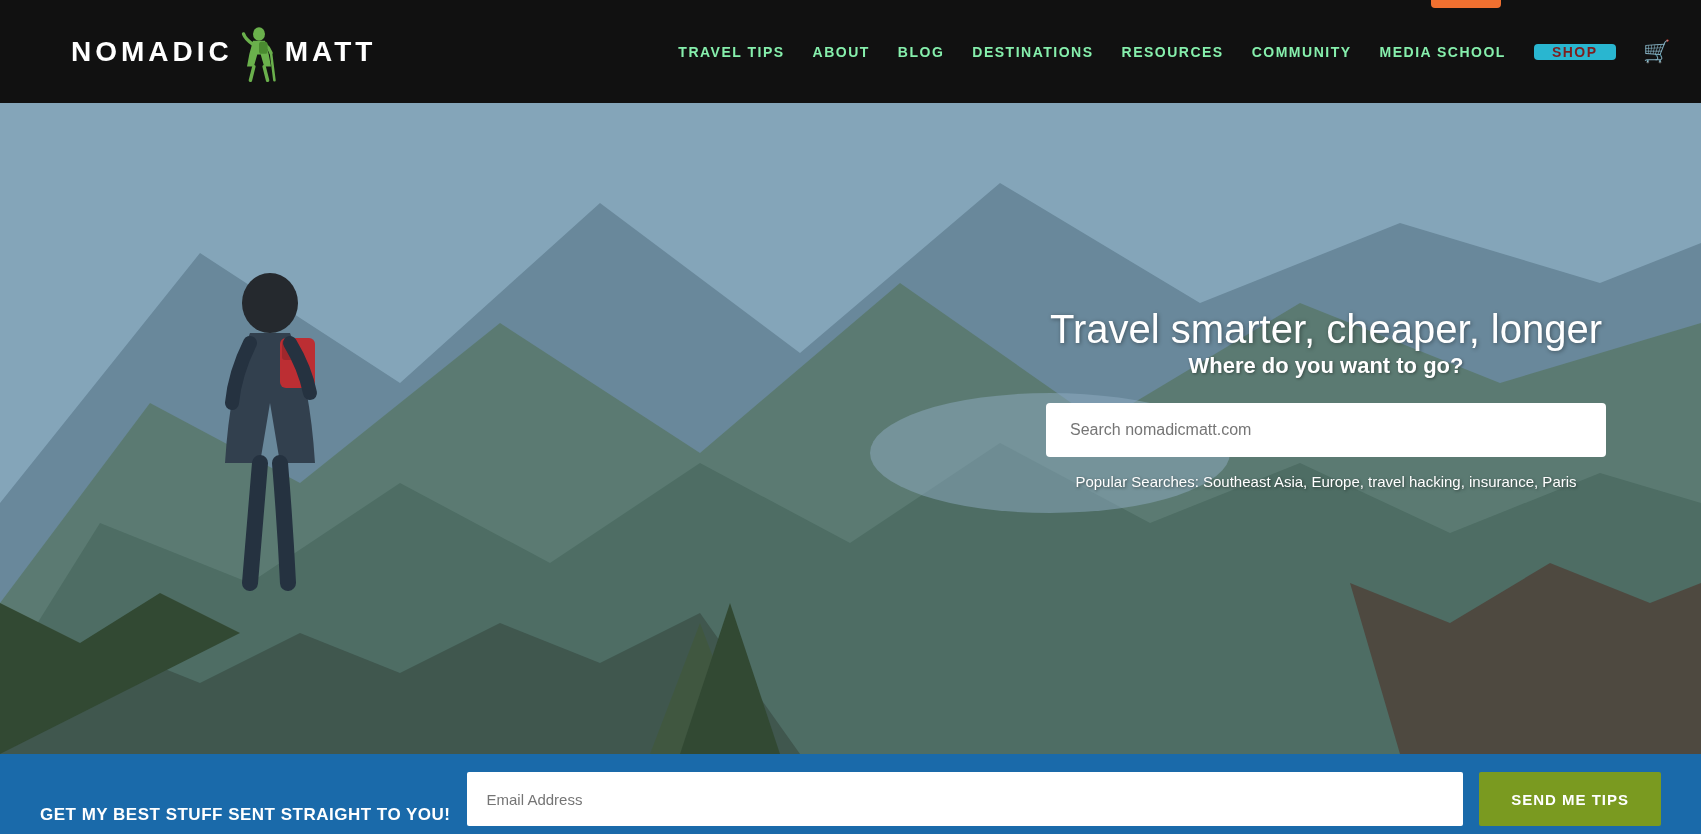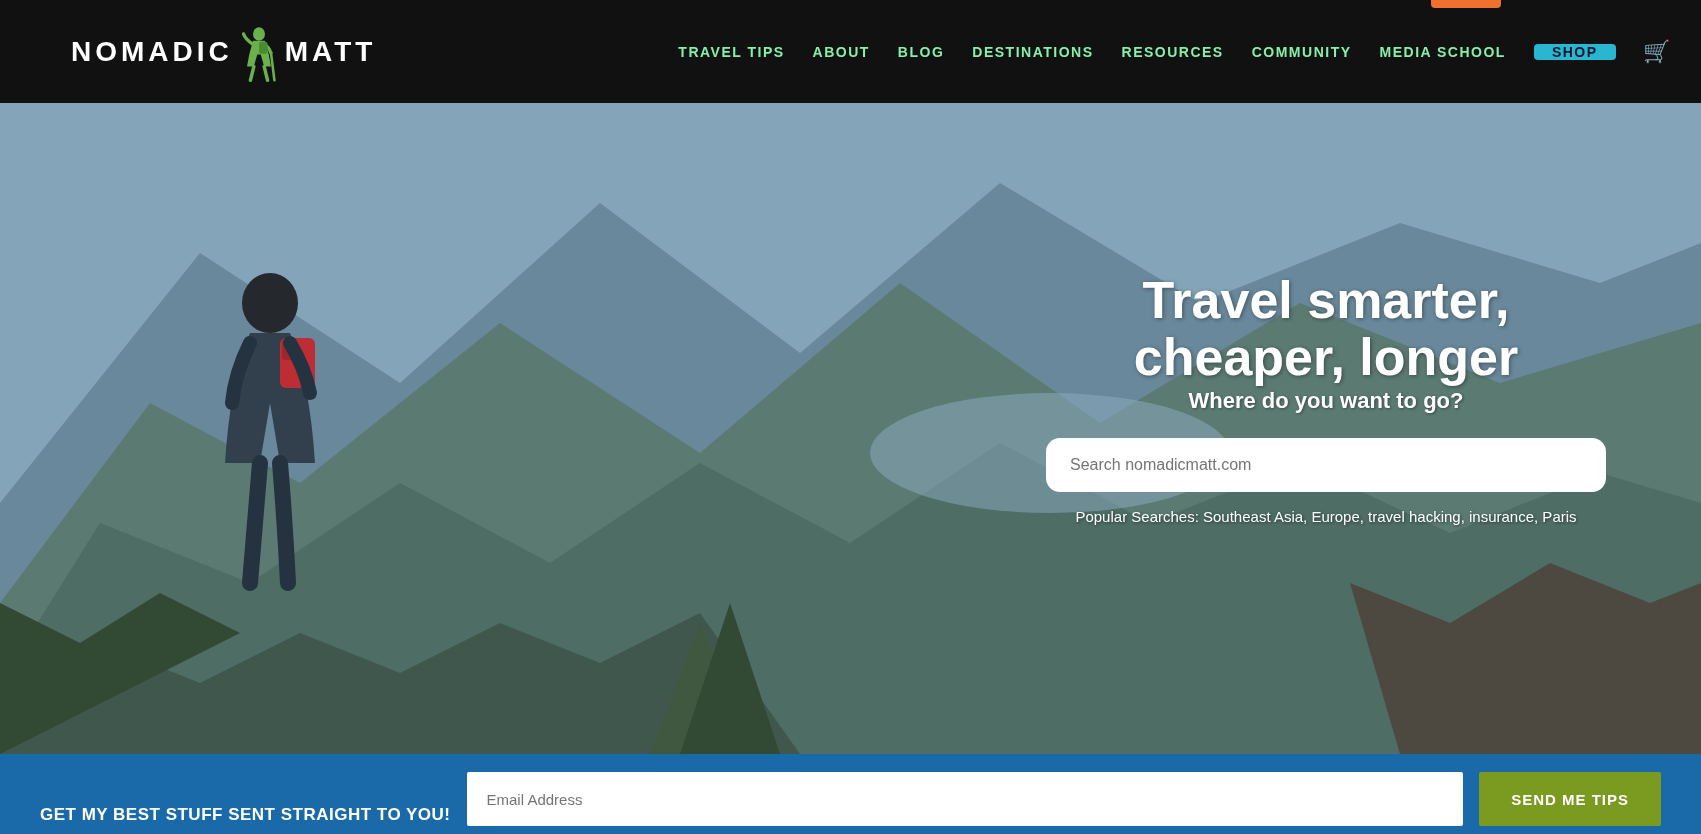--- a/index.html
+++ b/index.html
@@ -52,21 +52,21 @@
       color: #86efac;
       font-size: 14px;
       font-weight: 700;
       letter-spacing: 1.5px;
       text-transform: uppercase;
       cursor: pointer;
       white-space: nowrap;
     }
     .shop-btn {
       background: #29b6d0;
-      color: #0f172a;
+      color: #7f1d1d;
       font-size: 14px;
       font-weight: 700;
       letter-spacing: 1.5px;
       text-transform: uppercase;
       border: none;
       padding: 0 18px;
       border-radius: 4px;
       cursor: pointer;
     }
     .cart-icon {
@@ -129,43 +129,43 @@
 
     .hero-content {
       position: relative;
       z-index: 2;
       text-align: center;
       margin-right: 80px;
       margin-top: -60px;
       width: 590px;
     }
     .hero-title {
-      font-size: 52px;
-      font-weight: 700;
+      font-size: 40px;
+      font-weight: 400;
       color: #fff;
       line-height: 1.1;
       margin-bottom: 2px;
       text-shadow: 1px 1px 4px rgba(0,0,0,0.4);
     }
     .hero-subtitle {
       font-size: 22px;
       font-weight: 700;
       color: #fff;
       margin-bottom: 24px;
       text-shadow: 1px 1px 3px rgba(0,0,0,0.4);
     }
     .search-box {
       width: 100%;
       max-width: 560px;
       padding: 18px 24px;
       font-size: 16px;
       color: #666;
       border: none;
       outline: none;
-      border-radius: 14px;
+      border-radius: 4px;
       margin-bottom: 16px;
     }
     .popular-searches {
       color: #fff;
       font-size: 15px;
       text-shadow: 1px 1px 3px rgba(0,0,0,0.5);
     }
     .popular-label {
       font-weight: 400;
     }

